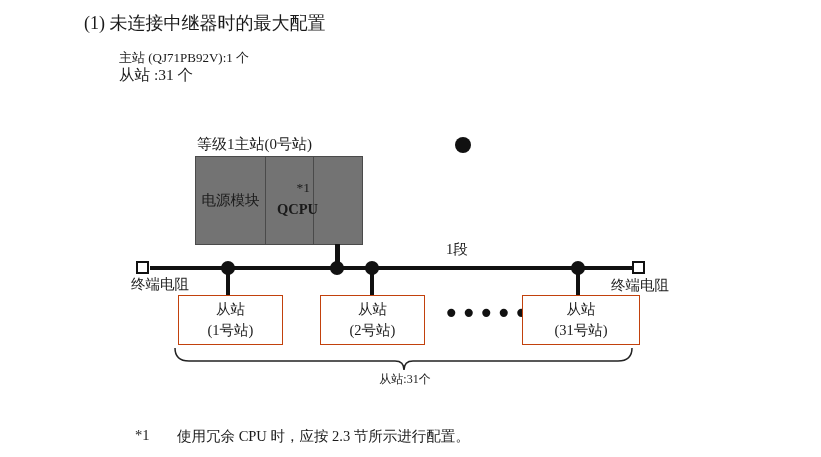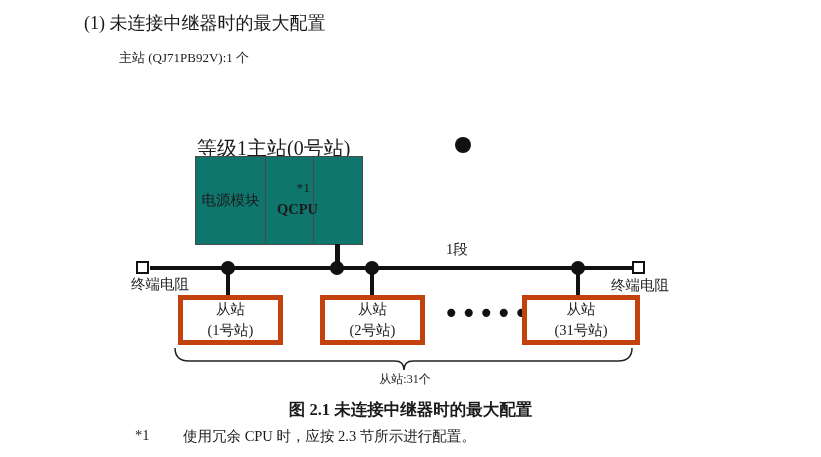--- a/index.html
+++ b/index.html
@@ -7,22 +7,22 @@
     position:relative;width:821px;height:457px;background:#ffffff;overflow:hidden;
     font-family:"Liberation Serif","DejaVu Serif",serif;color:#1a1a1a;
   }
   .abs{position:absolute;}
   .t{white-space:nowrap;}
   
   .heading{left:84px;top:11px;font-size:18px;font-weight:normal;}
   .cfgline1{left:119px;top:41px;font-size:13px;margin-top:8px;}
   .cfgline2{left:119px;top:65px;font-size:15.5px;}
   
-  .master-label{left:197px;top:135px;font-size:20px;}
-  .master-box{left:195px;top:156px;width:168px;height:89px;border:1px solid #4a4a4a;display:flex;box-sizing:border-box;background:#0f766e;}
+  .master-label{left:197px;top:135px;font-size:15px;}
+  .master-box{left:195px;top:156px;width:168px;height:89px;border:1px solid #4a4a4a;display:flex;box-sizing:border-box;background:#737373;}
   .cell{box-sizing:border-box;position:relative;font-size:14.5px;}
   .cell-power{width:70px;border-right:1px solid #4a4a4a;display:flex;align-items:center;justify-content:center;}
   .cell-cpu{width:48px;border-right:1px solid #4a4a4a;}
   .cell-cpu .cpu-name{position:absolute;left:11px;top:44px;font-weight:bold;}
   .cell-cpu .cpu-note{position:absolute;right:3px;top:23px;font-size:13.5px;}
   .cell-pb{flex:1;display:flex;flex-direction:column;justify-content:center;padding-left:5px;line-height:20px;}
   
   .legend-dot{left:455px;top:137px;width:16px;height:16px;border-radius:50%;background:#111;}
   .legend-text{left:479px;top:137px;font-size:14.5px;}
   
@@ -33,42 +33,43 @@
   .termlabel-l{left:131px;top:275px;font-size:14.5px;}
   .termlabel-r{left:611px;top:276px;font-size:14.5px;}
   .seglabel{left:446px;top:240px;font-size:14.5px;font-family:Liberation Serif, serif;}
   .busdot{width:14px;height:14px;border-radius:50%;background:#111;}
   .vline{background:#111;}
   .drop-master{left:335px;top:244px;width:5px;height:24px;}
   .drop-s1{left:226px;top:268px;width:4px;height:27px;}
   .drop-s2{left:370px;top:268px;width:4px;height:27px;}
   .drop-s31{left:576px;top:268px;width:4px;height:27px;}
   
-  .slave{top:295px;height:50px;border:5px solid #c2410c;box-sizing:border-box;background:#fff;
+  .slave{top:295px;height:50px;border:1px solid #c2410c;box-sizing:border-box;background:#fff;
          display:flex;flex-direction:column;align-items:center;justify-content:center;
          font-size:14.5px;line-height:21px;}
   .slave1{left:178px;width:105px;}
   .slave2{left:320px;width:105px;}
   .slave31{left:522px;width:118px;}
   .ellipsis{left:443px;top:300px;width:66px;font-size:28px;letter-spacing:1px;color:#111;text-align:center;line-height:28px;font-family:"DejaVu Sans",sans-serif;}
   
   .brace{left:170px;top:346px;}
   .brace-label{left:355px;top:371px;width:100px;text-align:center;font-size:12px;}
   
   .caption{left:0;top:399px;width:821px;text-align:center;font-size:16.5px;font-weight:bold;}
   .fn-marker{left:135px;top:427px;font-size:14.5px;}
-  .fn-text{left:183px;top:427px;font-size:14.5px;}
+  .fn-text{left:177px;top:427px;font-size:14.5px;}
 </style>
 </head>
 <body>
 
 <div id="stage">
 
   <div class="abs t heading">(1) 未连接中继器时的最大配置</div>
   <div class="abs t cfgline1">主站 (QJ71PB92V):1 个</div>
+  <div class="abs t cfgline2">从站 :31 个</div>
 
   <div class="abs t master-label">等级1主站(0号站)</div>
   <div class="abs master-box">
     <div class="cell cell-power">
       <span>电源模块</span>
     </div>
     <div class="cell cell-cpu">
       <span class="cpu-note">*1</span>
       <span class="cpu-name">QCPU</span>
     </div>
@@ -104,17 +105,16 @@
   <div class="abs slave slave31">
     <span>从站</span>
     <span>(31号站)</span>
   </div>
 
   <svg class="abs brace" width="468" height="28" viewBox="0 0 468 28">
     <path d="M5,2 Q5,15 19,15 L225,15 Q234,15 234,24 Q234,15 243,15 L448,15 Q462,15 462,2" fill="none" stroke="#222" stroke-width="1.5"></path>
   </svg>
   <div class="abs t brace-label">从站:31个</div>
 
-  <div class="abs caption">图 2.1 未连接中继器时的最大配置</div>
   <div class="abs t fn-marker">*1</div>
   <div class="abs t fn-text">使用冗余 CPU 时，应按 2.3 节所示进行配置。</div>
 
 </div>
 
 </body></html>

